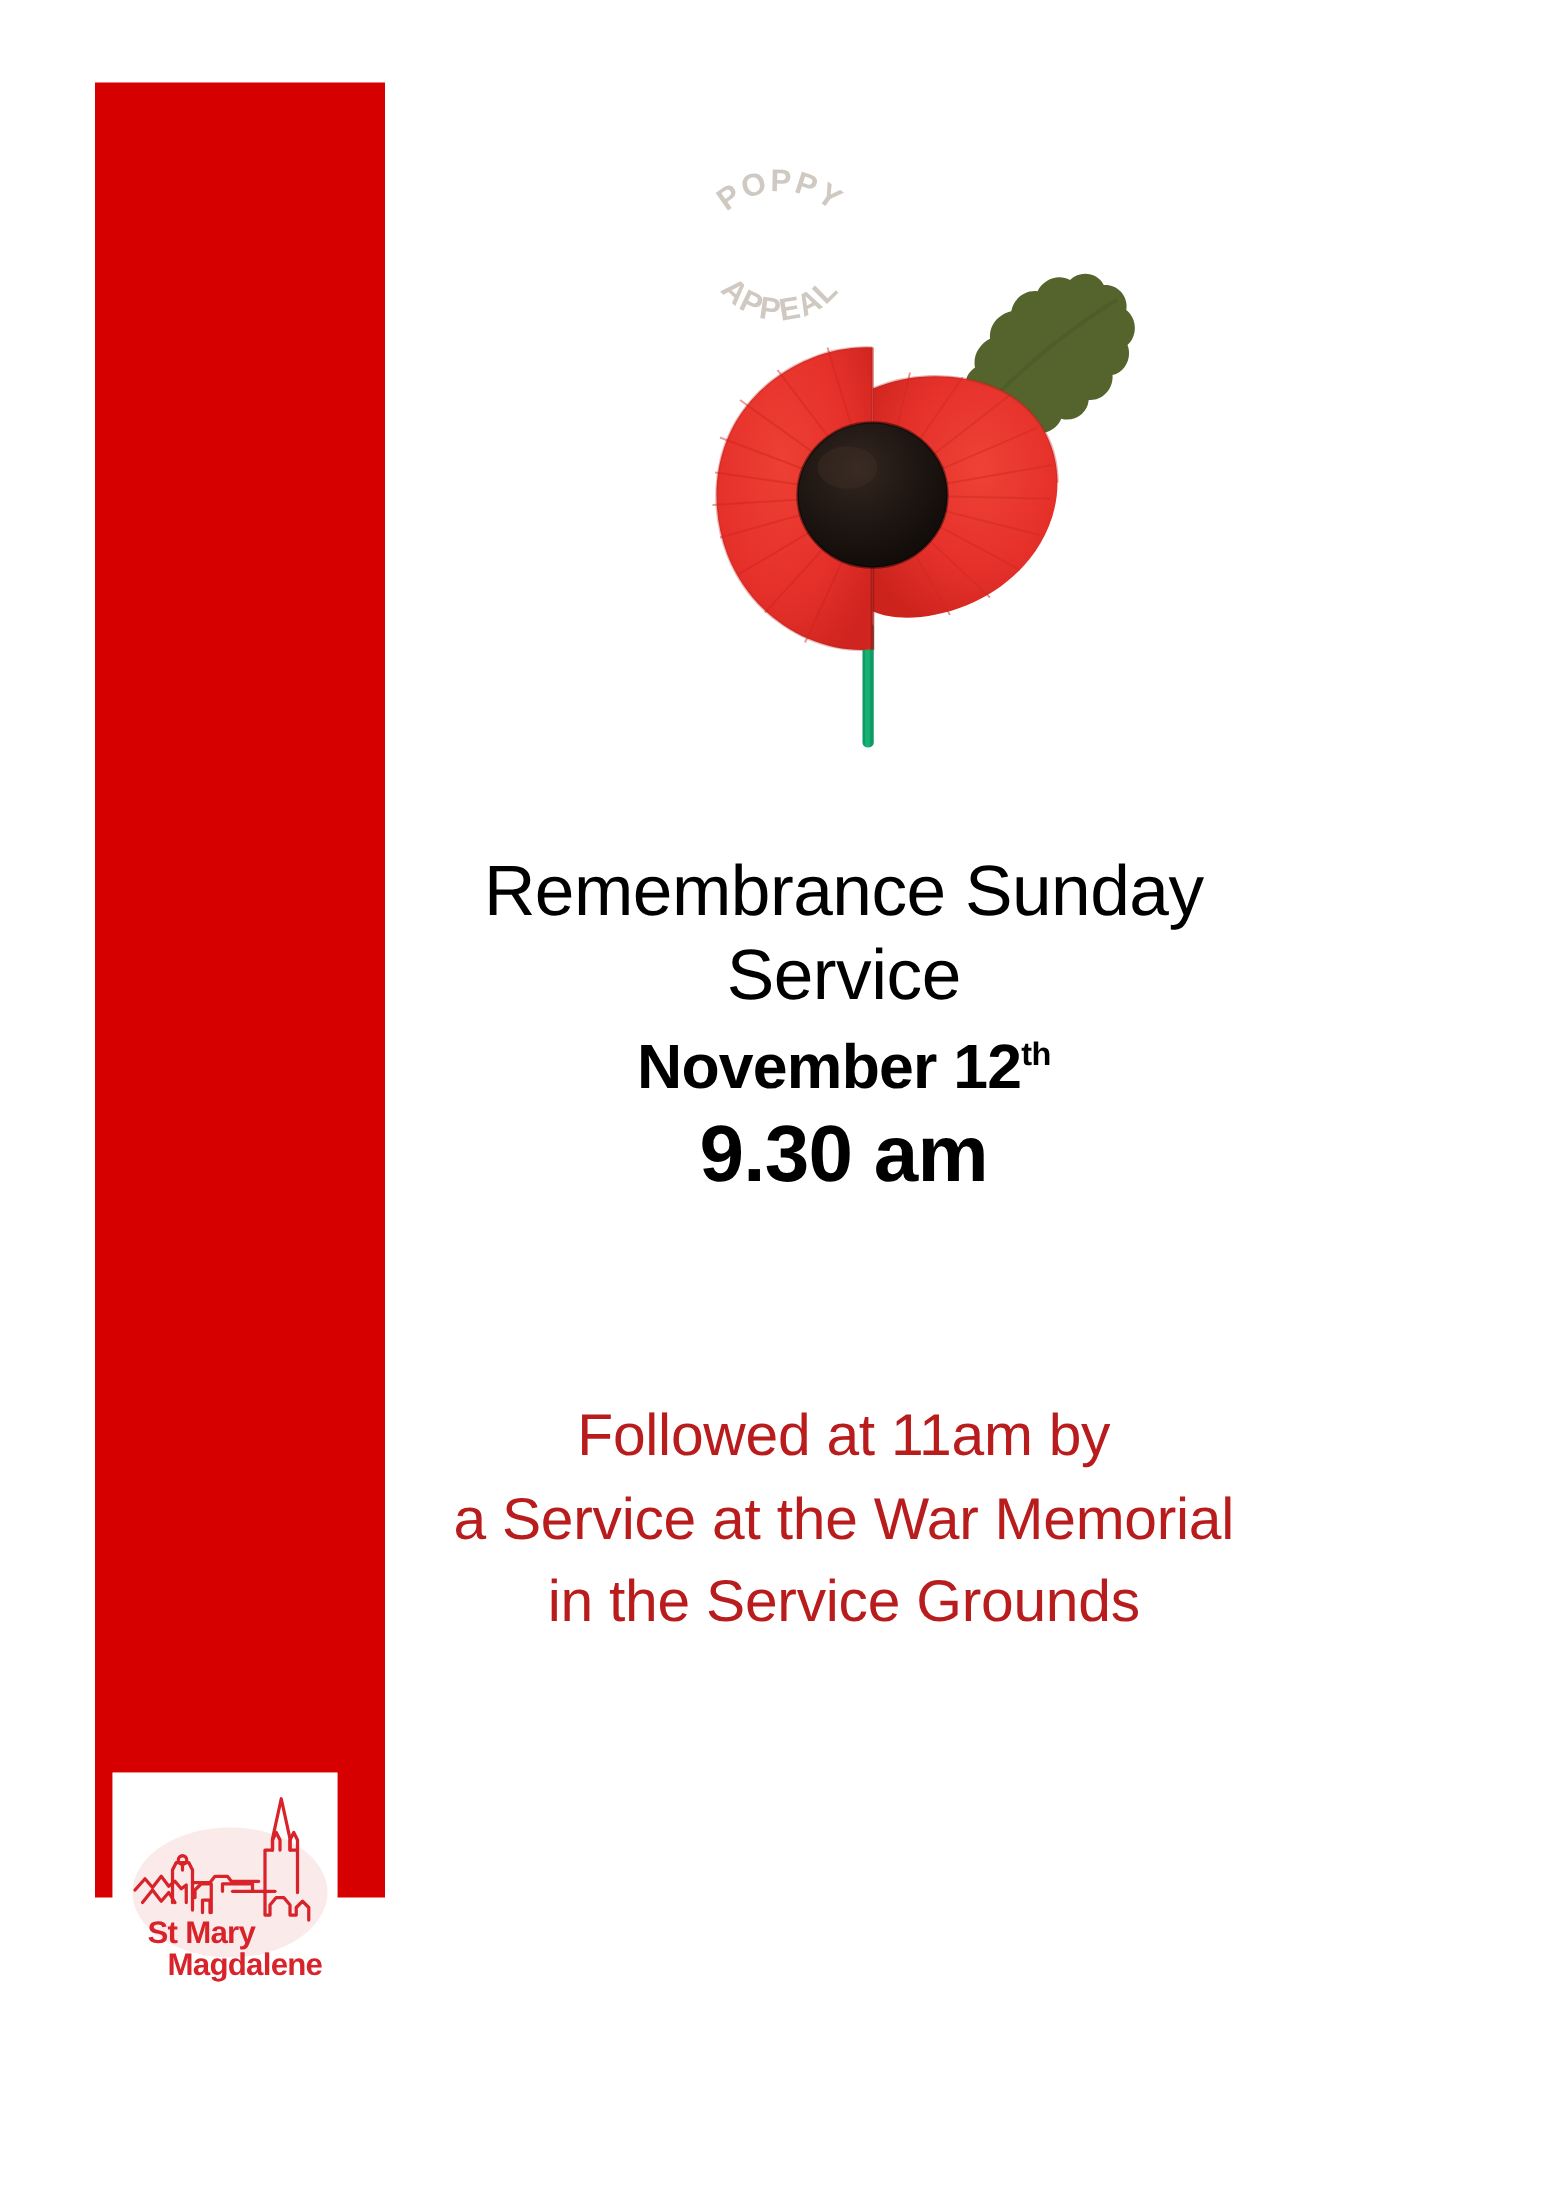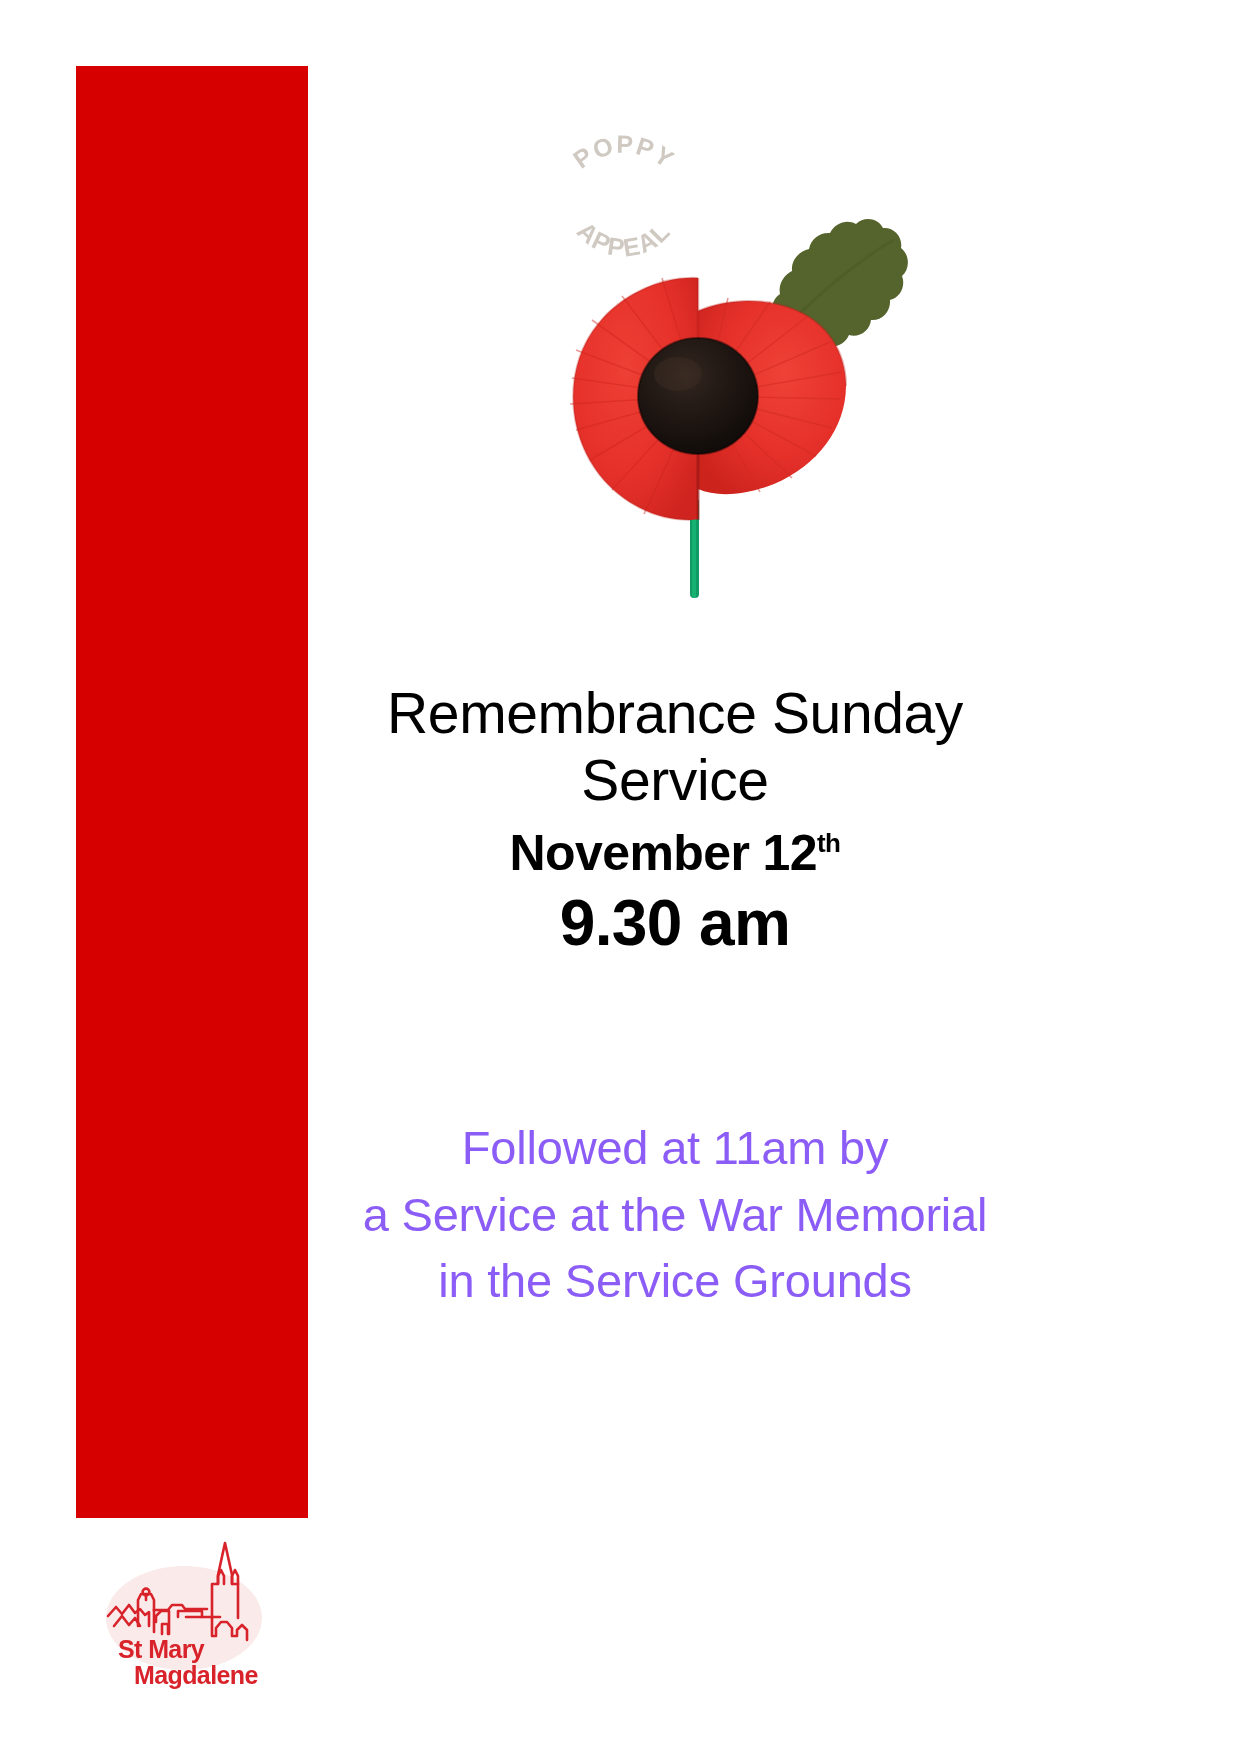--- a/index.html
+++ b/index.html
@@ -32,21 +32,21 @@
     top: 0;
     width: 232px;
     height: 1452px;
     overflow: hidden;
   }
 
   
   #logo-box {
     position: absolute;
     left: 14px;
-    top: 1456px;
+    top: 1352px;
     width: 180px;
     height: 178px;
     background: #ffffff;
     overflow: hidden;
   }
   #logo-svg { display: block; width: 180px; height: 178px; }
 
   
   #poppy {
     position: absolute;
@@ -95,21 +95,21 @@
     line-height: 1.22;
     letter-spacing: -0.6px;
   }
 
   #followup {
     position: absolute;
     left: 310px;
     top: 1115px;
     width: 730px;
     text-align: center;
-    color: #8b5cf6;
+    color: #b91c1c;
     font-size: 47px;
     line-height: 1.42;
     letter-spacing: -0.2px;
   }
   #followup div { white-space: nowrap; }
 </style>
 </head>
 <body>
 
 <div id="red-banner">

